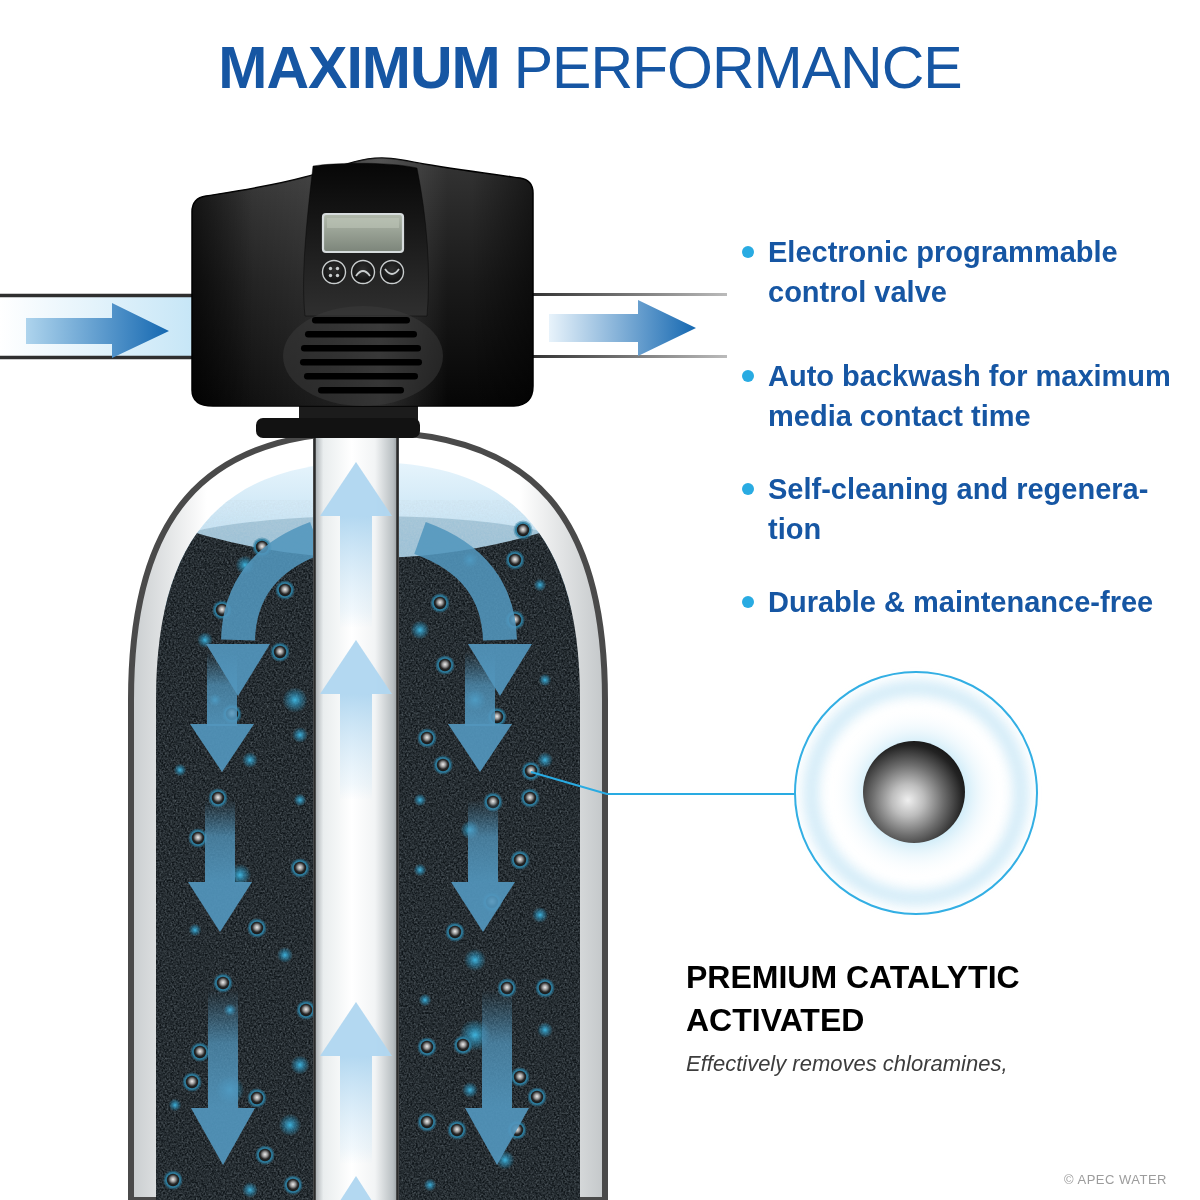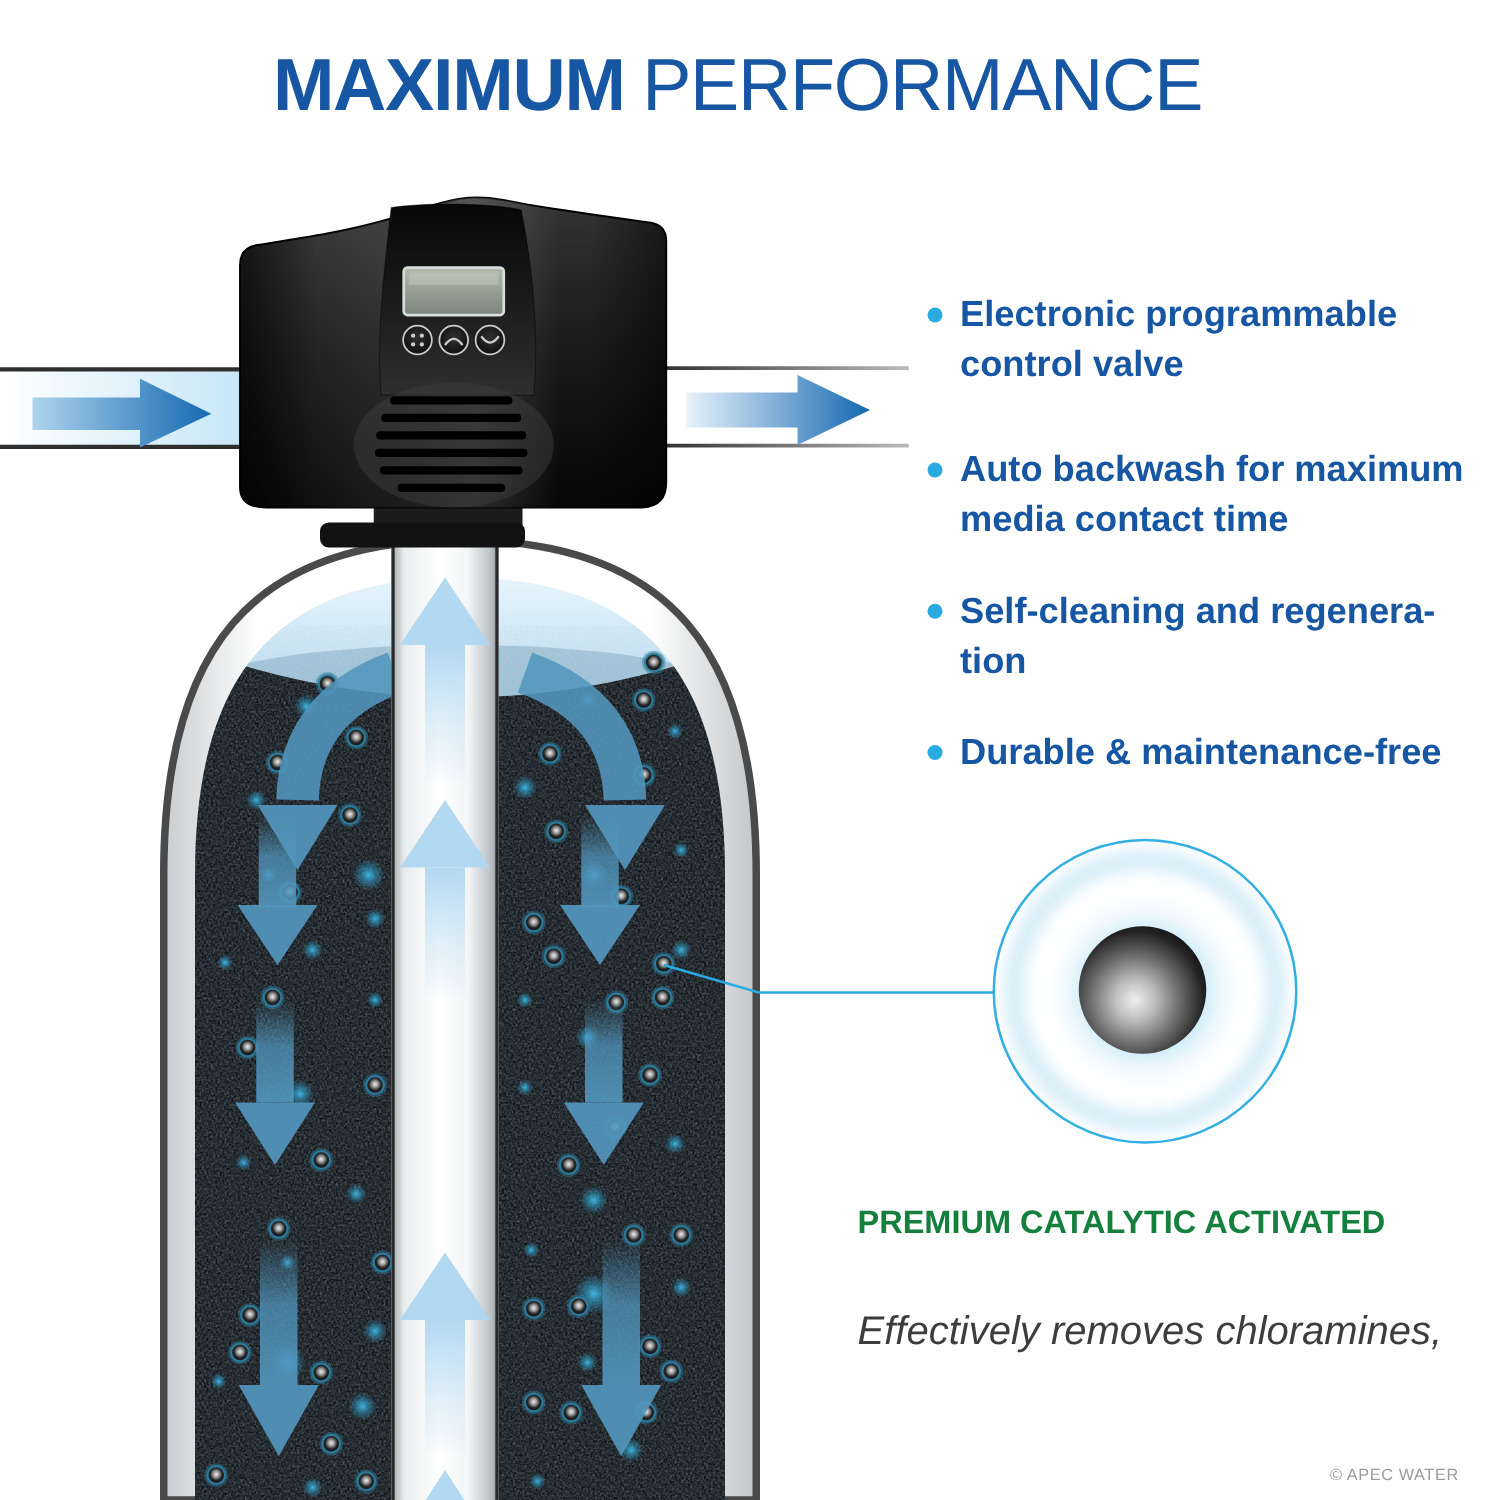--- a/index.html
+++ b/index.html
@@ -9,23 +9,23 @@
   .title{position:absolute;left:0;right:0;top:36px;margin:0;text-align:center;
          font-size:59px;letter-spacing:-1px;color:#1656A3;line-height:64px;}
   .title .tb{font-weight:bold;}
   .title .tr{font-weight:normal;margin-left:14px;}
   .feature{position:absolute;left:742px;width:450px;padding-left:26px;
            color:#1656A3;font-size:29px;font-weight:bold;line-height:40px;}
   .feature .dot{position:absolute;left:0;top:14px;width:12px;height:12px;border-radius:50%;
                 background:#29ABE2;}
   .f1{top:232px}.f2{top:356px}.f3{top:469px}.f4{top:582px}
   .carbon-heading{position:absolute;left:686px;top:956px;width:480px;
-                  color:#15803d;font-size:26px;font-weight:bold;line-height:43px;}
+                  color:#000000;font-size:32px;font-weight:bold;line-height:43px;}
   .carbon-desc{position:absolute;left:686px;top:1044px;width:490px;
-               color:#3d3d3d;font-size:32px;font-style:italic;line-height:40px;}
+               color:#3d3d3d;font-size:22px;font-style:italic;line-height:40px;}
   .credit{position:absolute;right:13px;top:1172px;font-size:13px;color:#9C9C9C;letter-spacing:.5px;}
 </style>
 </head>
 <body>
 
 <div class="canvas">
 
 <svg class="scene" width="1200" height="1200" viewBox="0 0 1200 1200">
   <defs>
     <linearGradient id="pipeFillL" x1="0" y1="0" x2="1" y2="0">

